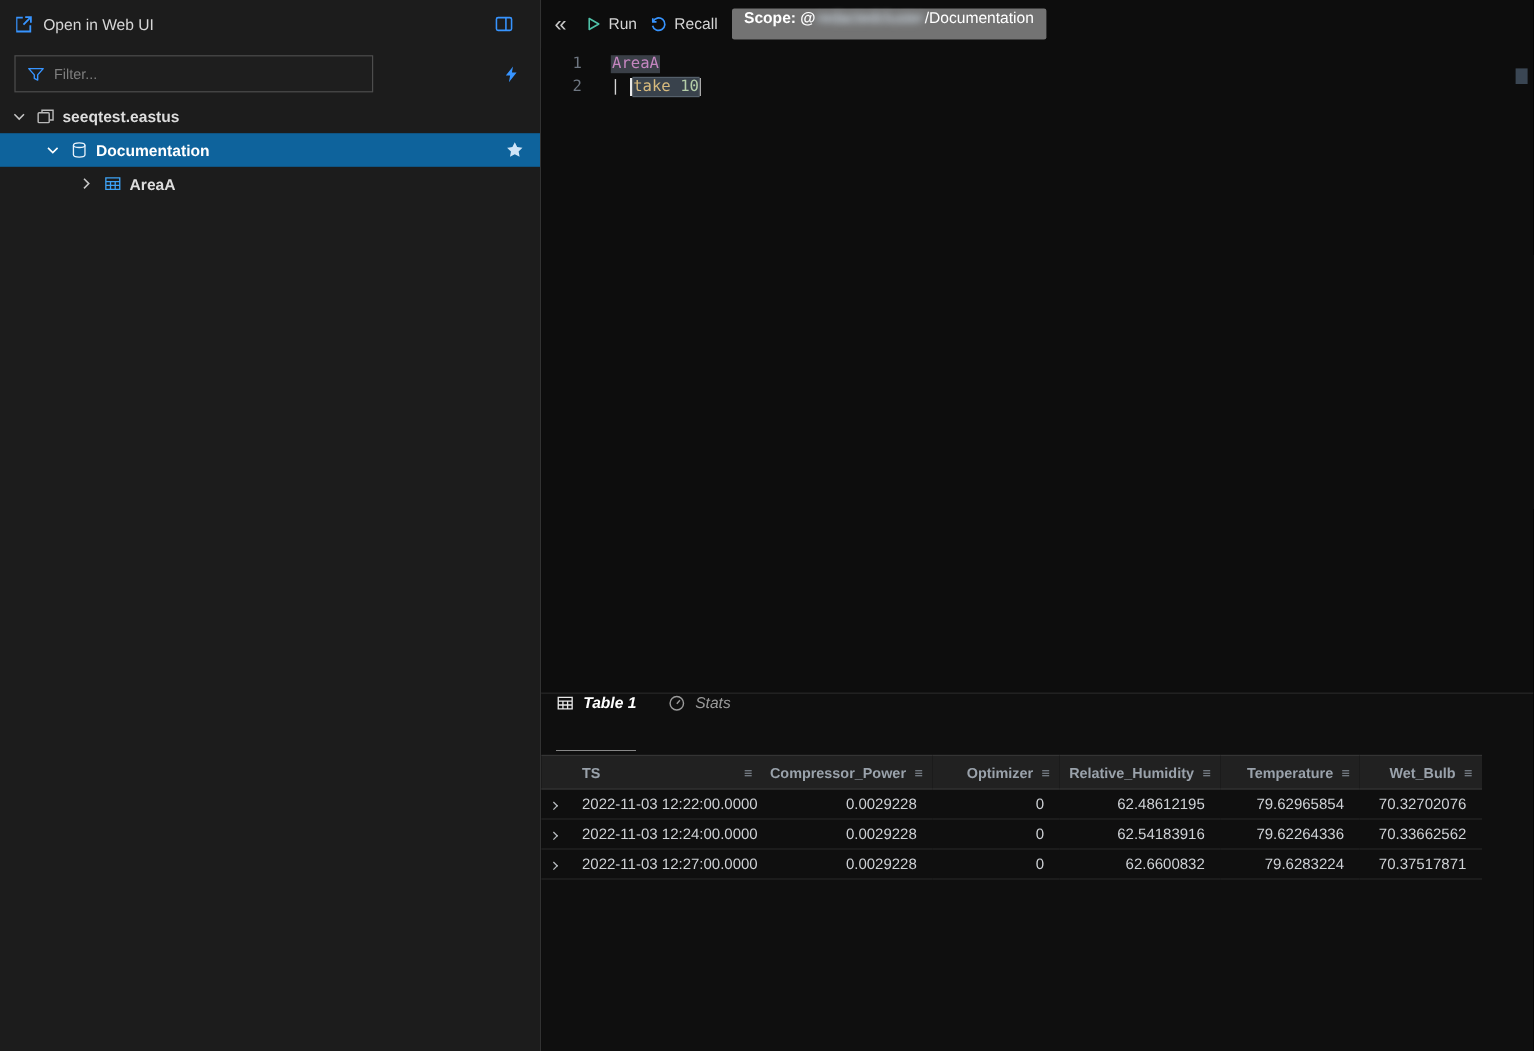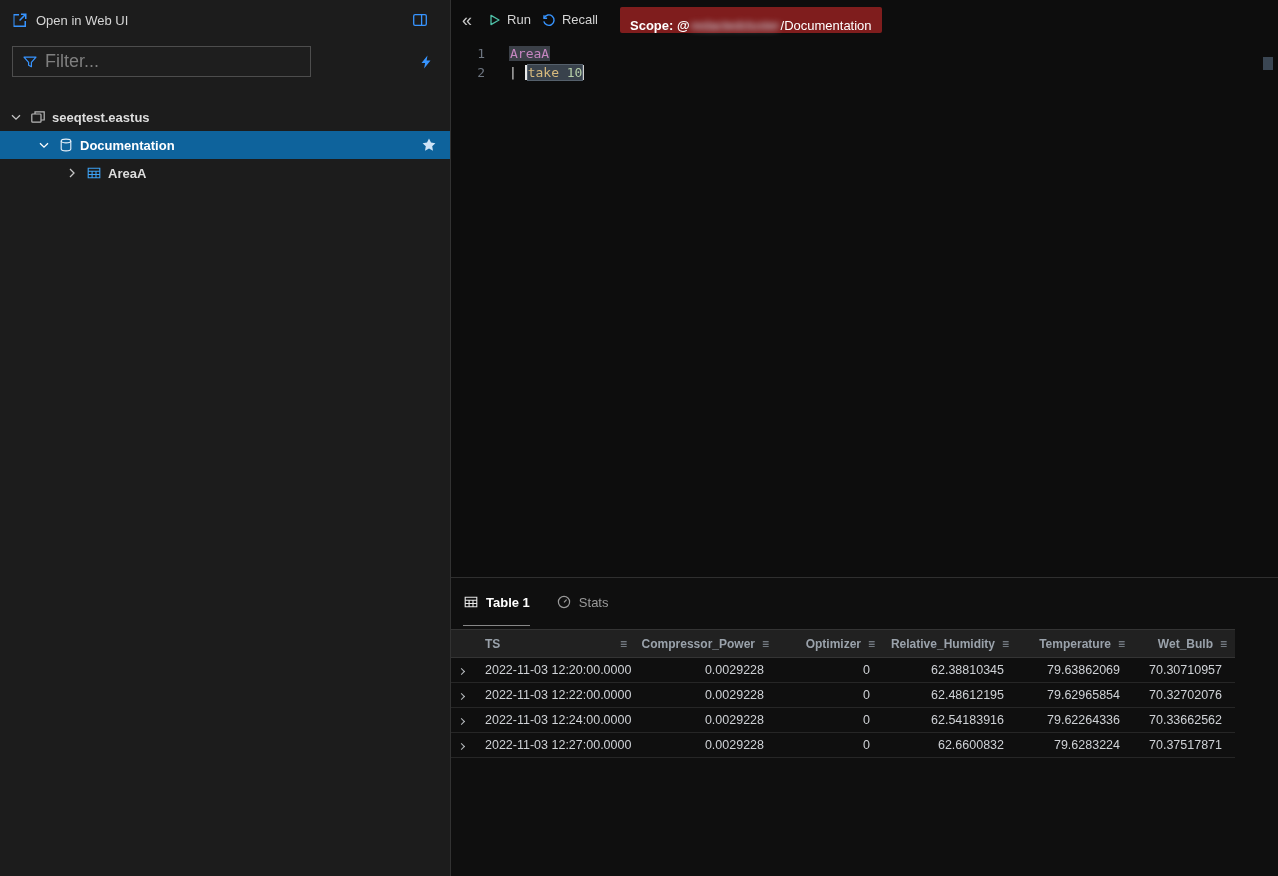--- a/index.html
+++ b/index.html
@@ -9,57 +9,57 @@
     background:#0d0d0d;color:#ccc;
     font-family:"Liberation Sans",sans-serif;font-size:13px;
     position:relative;
   }
   
   .sidebar{width:451px;min-width:451px;background:#1c1c1c;border-right:1px solid #323232;display:flex;flex-direction:column;}
   .sidebar-top{height:40px;display:flex;align-items:center;justify-content:space-between;padding:0 22px 0 12px;}
   .open-web{display:flex;align-items:flex-end;gap:8px;color:#d6d6d6;cursor:pointer;}
   .filter-row{display:flex;align-items:center;justify-content:space-between;padding:6px 16px 6px 12px;}
   .filter-box{display:flex;align-items:center;gap:7px;width:299px;height:31px;border:1px solid #4d4d4d;background:#1e1e1e;padding:0 9px;}
-  .filter-box input{flex:1;background:transparent;border:none;outline:none;color:#fde047;font-size:18px;font-family:"Liberation Sans",sans-serif;}
+  .filter-box input{flex:1;background:transparent;border:none;outline:none;color:#fde047;font-size:12px;font-family:"Liberation Sans",sans-serif;}
   .filter-box input::placeholder{color:#7f7f7f;}
-  .tree{margin-top:20px;}
+  .tree{margin-top:0;}
   .tree-row{display:flex;align-items:center;height:28px;gap:6px;cursor:pointer;}
   .indent-0{padding-left:8px;}
   .indent-1{padding-left:36px;}
   .indent-2{padding-left:64px;}
   .tree-label{font-weight:600;color:#dddddd;white-space:nowrap;}
   .tree-row.selected{background:#0e639c;}
   .tree-row.selected .tree-label{color:#ffffff;font-weight:700;}
   .star{margin-left:auto;margin-right:13px;display:flex;}
   .icon16{width:16px;height:16px;flex-shrink:0;display:block;}
   
   .main{flex:1;display:flex;flex-direction:column;min-width:0;background:#0d0d0d;}
   .ed-toolbar{height:40px;display:flex;align-items:center;gap:10px;padding-left:11px;flex-shrink:0;}
   .collapse{font-size:18px;color:#c8c8c8;cursor:pointer;margin-right:4px;line-height:1;}
   .tool-btn{display:flex;gap:5px;color:#d4d4d4;cursor:pointer;}
-  .scope{display:flex;align-items:flex-end;height:26px;background:#7f1d1d;border-radius:2px;padding:0 10px;margin-left:12px;color:#ffffff;white-space:pre;cursor:pointer;}
+  .scope{display:flex;align-items:flex-start;height:26px;background:#737373;border-radius:2px;padding:0 10px;margin-left:2px;color:#ffffff;white-space:pre;cursor:pointer;}
   .scope .bold{font-weight:700;}
   .redacted{filter:blur(3px);color:#d9e6f2;margin:0 1px;}
   
   .editor{flex:1;position:relative;padding-top:4px;background:#0d0d0d;
     font-family:"DejaVu Sans Mono",monospace;font-size:13px;line-height:19px;}
   .eline{display:flex;}
   .ln{width:34px;text-align:right;color:#6e7681;flex-shrink:0;}
   .ecode{margin-left:24px;white-space:pre;color:#d4d4d4;}
   .tok-table{color:#c586c0;background:#3b4048;padding:0 1px;}
   .tok-kw{color:#d7ba7d;}
   .tok-num{color:#b5cea8;}
   .snippet{background:#39424c;outline:1px solid #55606b;}
   .caret{display:inline-block;width:2px;height:15px;background:#eaeaea;vertical-align:text-bottom;margin-right:1px;}
   .caret.end{width:1px;background:#cfcfcf;margin-left:1px;margin-right:0;}
   .overview{position:absolute;top:17px;right:5px;width:10px;height:13px;background:#3a4653;}
   
   .results{height:299px;border-top:1px solid #2f2f2f;background:#0f0f0f;display:flex;flex-direction:column;overflow:hidden;}
   .tabs{height:48px;display:flex;align-items:stretch;gap:26px;padding-left:12px;flex-shrink:0;}
-  .tab{display:flex;align-items:center;gap:7px;color:#9a9a9a;cursor:pointer;}
+  .tab{display:flex;align-items:flex-start;gap:7px;color:#9a9a9a;cursor:pointer;font-style:italic;}
   .tab.active{color:#ffffff;font-weight:600;box-shadow:inset 0 -1px 0 rgba(255,255,255,.5);}
   table{border-collapse:collapse;table-layout:fixed;width:784px;margin-top:3px;font-size:12.5px;}
   thead th{height:28px;background:#212121;border-top:1px solid #343434;border-bottom:1px solid #343434;
     color:#9aa2ab;font-weight:700;font-size:12px;padding:0;}
   .th-wrap{display:flex;align-items:center;justify-content:flex-end;gap:7px;padding:0 8px;text-align:right;}
   .th-wrap.ts{justify-content:space-between;padding-left:10px;}
   .menu-icon{color:#8b949e;font-size:12px;line-height:1;cursor:pointer;}
   tbody td{height:25px;border-bottom:1px solid #262626;color:#cfd2d6;padding:0 12px 0 10px;white-space:nowrap;overflow:hidden;}
   tbody td.num{text-align:right;padding-right:13px;}
   tbody td.expand{padding:0 0 0 8px;}
@@ -237,29 +237,20 @@
                 <div class="th-wrap">
                   <span>Wet_Bulb</span>
                   <span class="menu-icon">≡</span>
                 </div>
               </th>
             </tr>
         </thead>
         <tbody id="tbody">
             <tr>
               <td class="expand"><span class="chev"></span></td>
-              <td class="ts">2022-11-03 12:20:00.0000</td>
-              <td class="num">0.0029228</td>
-              <td class="num">0</td>
-              <td class="num">62.38810345</td>
-              <td class="num">79.63862069</td>
-              <td class="num">70.30710957</td>
-            </tr>
-            <tr>
-              <td class="expand"><span class="chev"></span></td>
               <td class="ts">2022-11-03 12:22:00.0000</td>
               <td class="num">0.0029228</td>
               <td class="num">0</td>
               <td class="num">62.48612195</td>
               <td class="num">79.62965854</td>
               <td class="num">70.32702076</td>
             </tr>
             <tr>
               <td class="expand"><span class="chev"></span></td>
               <td class="ts">2022-11-03 12:24:00.0000</td>

